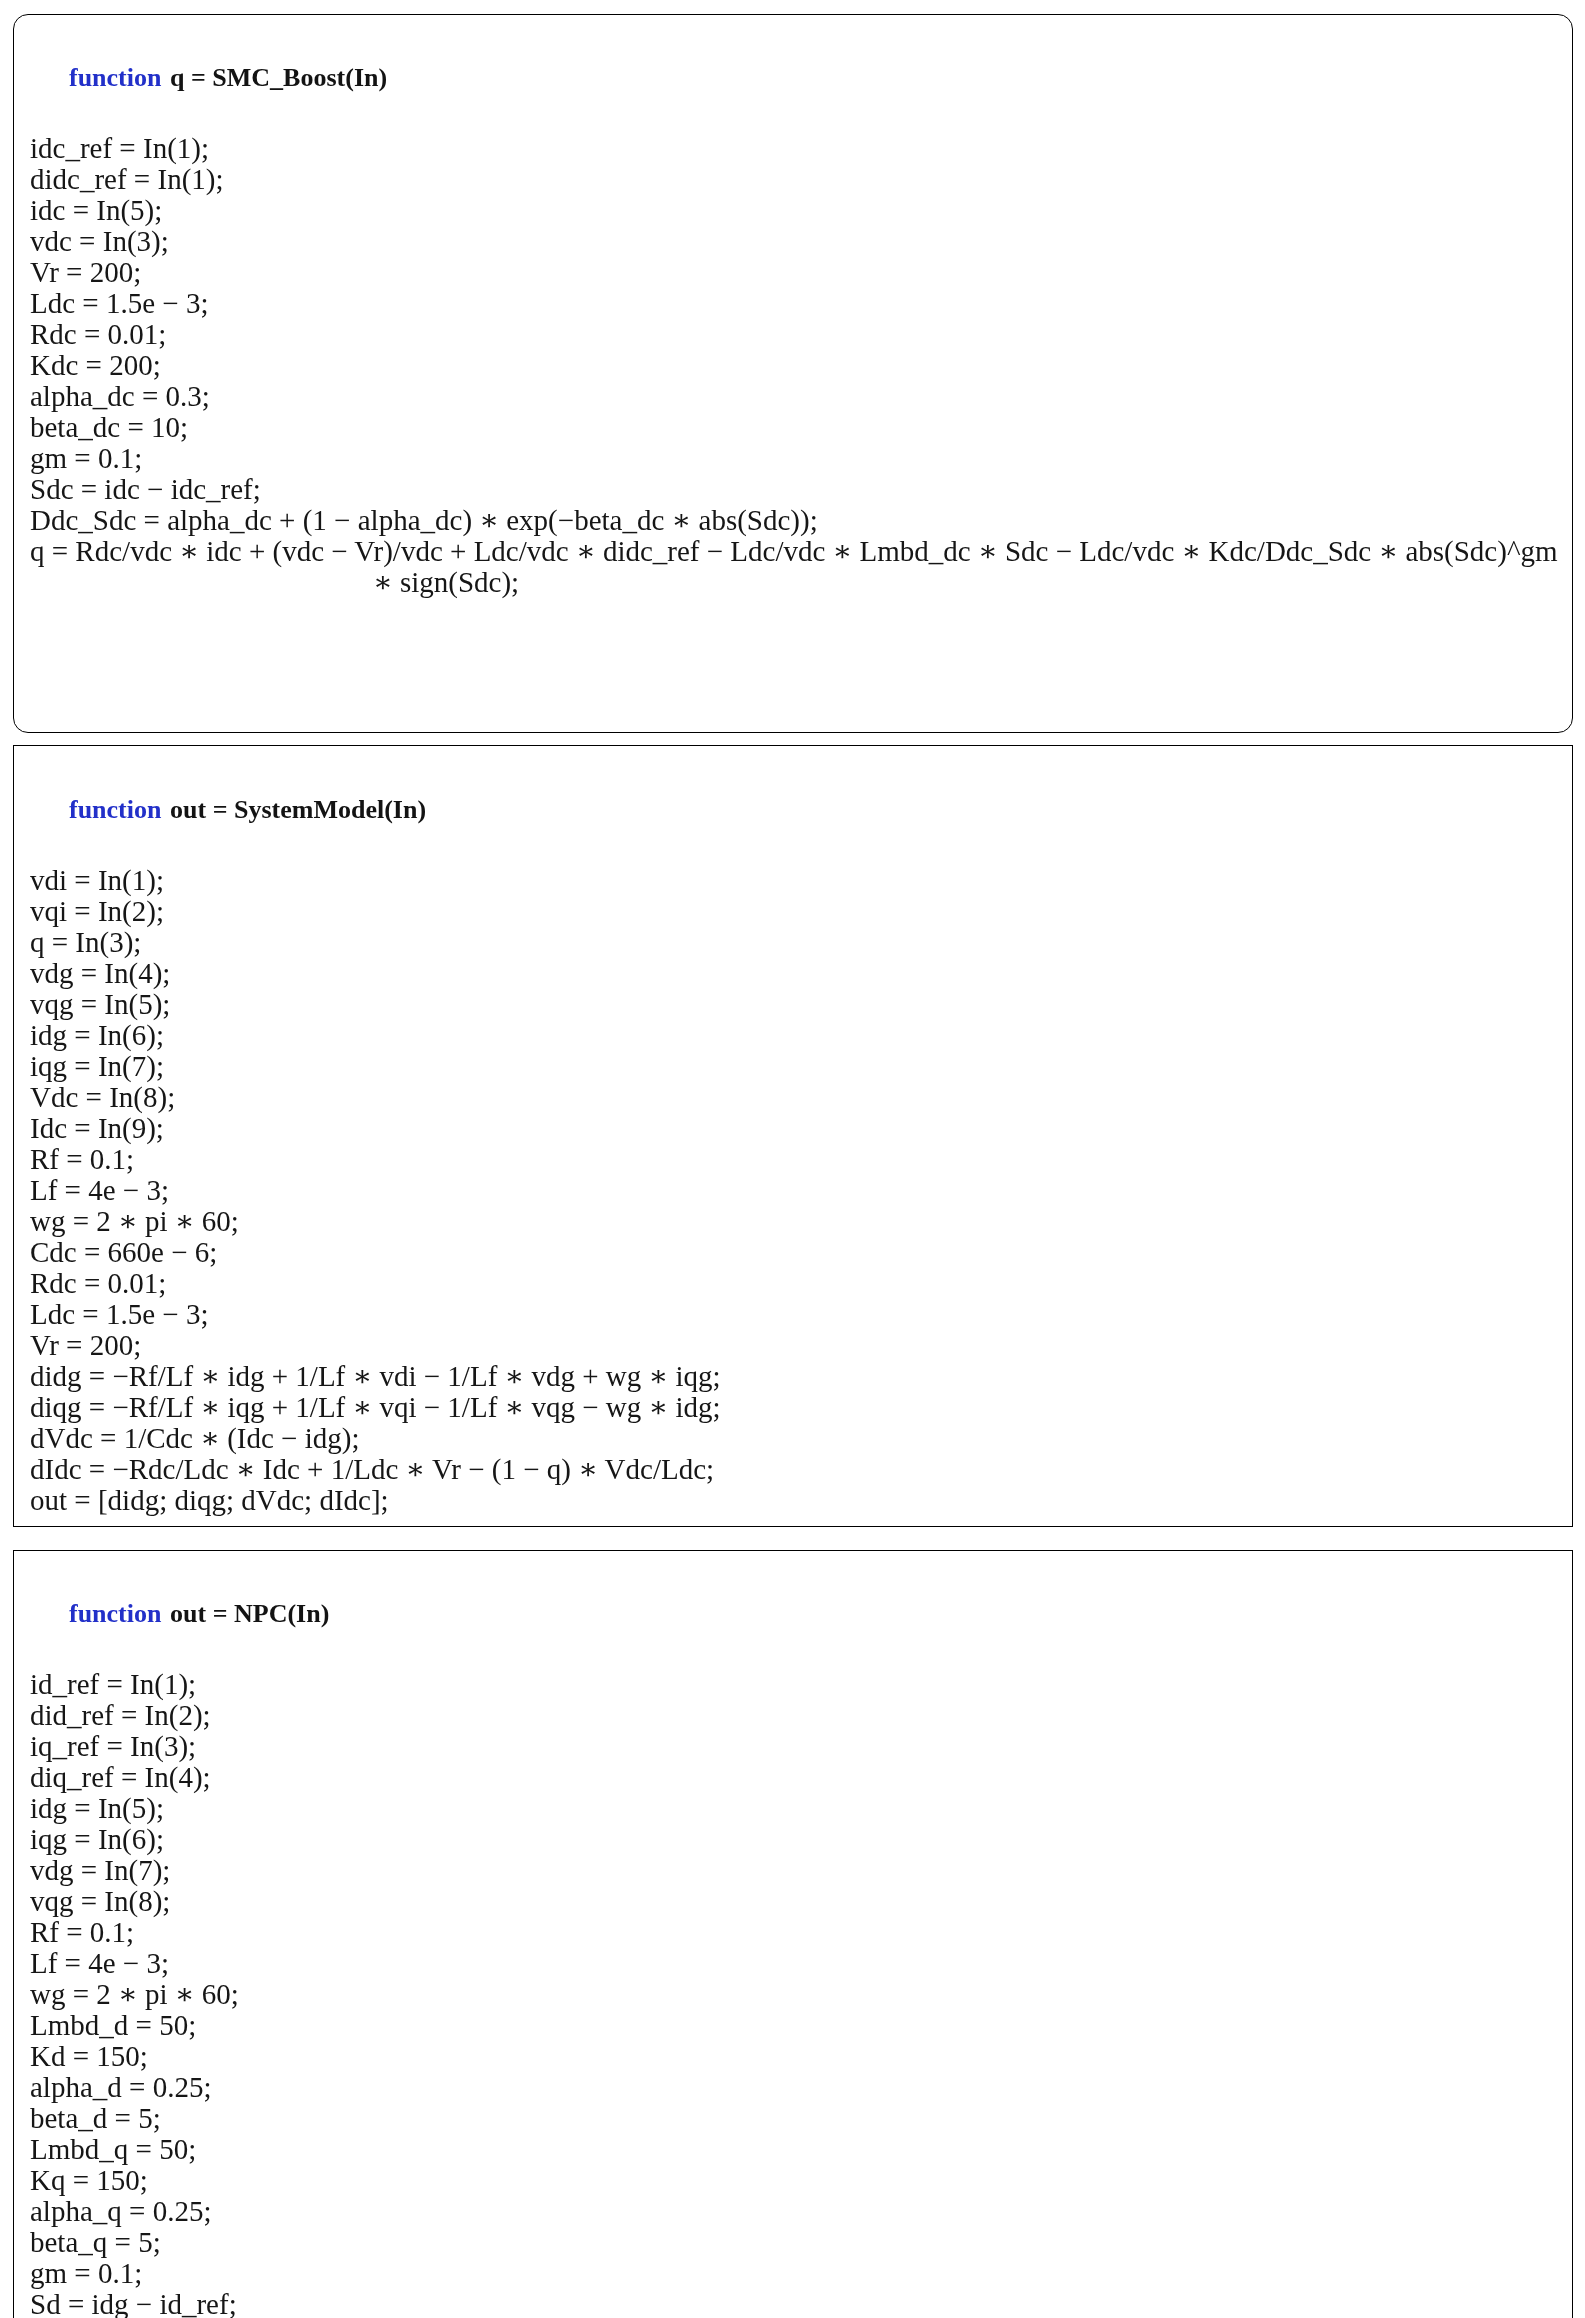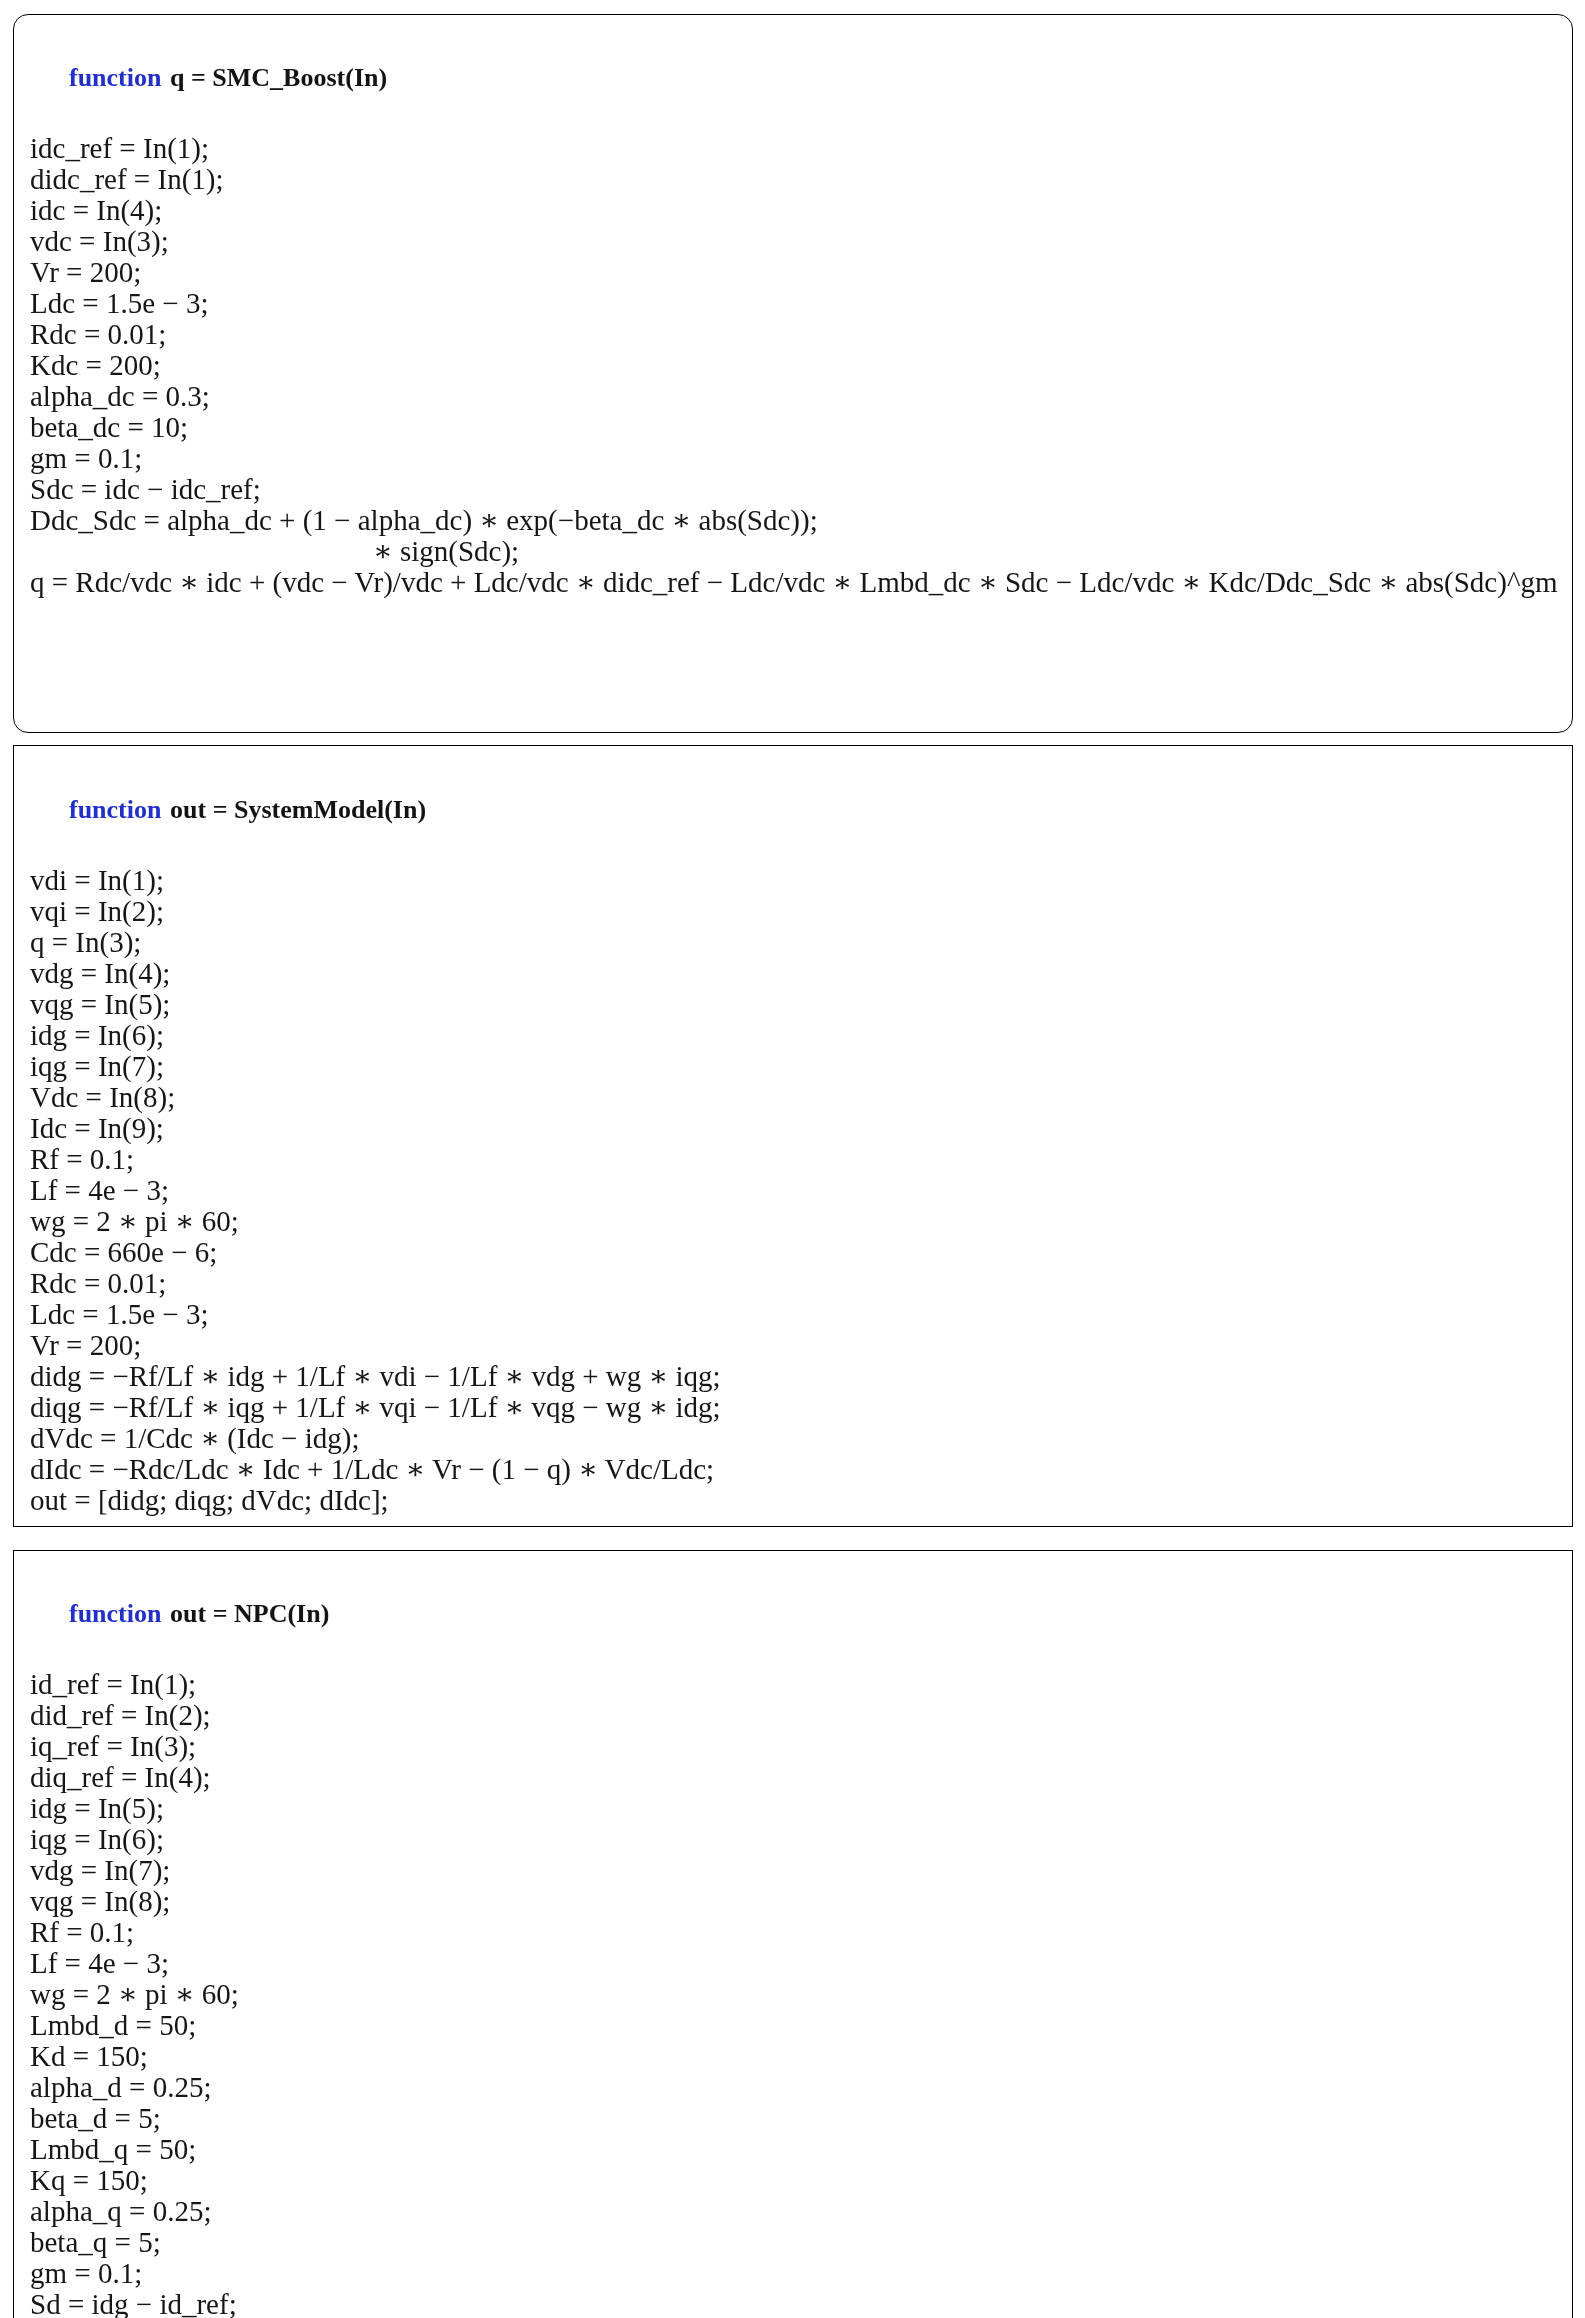--- a/index.html
+++ b/index.html
@@ -58,33 +58,33 @@
 
 <div class="page">
 
   <section class="code-box box-smc-boost">
     <div class="fn-header">
       <span class="kw">function</span><span>q = SMC_Boost(In)</span>
     </div>
     <div class="fn-body">
         <div class="code-line">idc_ref = In(1);</div>
         <div class="code-line">didc_ref = In(1);</div>
-        <div class="code-line">idc = In(4);</div>
+        <div class="code-line">idc = In(5);</div>
         <div class="code-line">vdc = In(3);</div>
         <div class="code-line">Vr = 200;</div>
         <div class="code-line">Ldc = 1.5e − 3;</div>
         <div class="code-line">Rdc = 0.01;</div>
         <div class="code-line">Kdc = 200;</div>
         <div class="code-line">alpha_dc = 0.3;</div>
         <div class="code-line">beta_dc = 10;</div>
         <div class="code-line">gm = 0.1;</div>
         <div class="code-line">Sdc = idc − idc_ref;</div>
         <div class="code-line">Ddc_Sdc = alpha_dc + (1 − alpha_dc) ∗ exp(−beta_dc ∗ abs(Sdc));</div>
+        <div class="code-line">q = Rdc/vdc ∗ idc + (vdc − Vr)/vdc + Ldc/vdc ∗ didc_ref − Ldc/vdc ∗ Lmbd_dc ∗ Sdc − Ldc/vdc ∗ Kdc/Ddc_Sdc ∗ abs(Sdc)^gm</div>
         <div class="code-line indent">∗ sign(Sdc);</div>
-        <div class="code-line">q = Rdc/vdc ∗ idc + (vdc − Vr)/vdc + Ldc/vdc ∗ didc_ref − Ldc/vdc ∗ Lmbd_dc ∗ Sdc − Ldc/vdc ∗ Kdc/Ddc_Sdc ∗ abs(Sdc)^gm</div>
       </div>
   </section>
 
   <section class="code-box box-system-model">
     <div class="fn-header">
       <span class="kw">function</span><span>out = SystemModel(In)</span>
     </div>
     <div class="fn-body">
         <div class="code-line">vdi = In(1);</div>
         <div class="code-line">vqi = In(2);</div>

